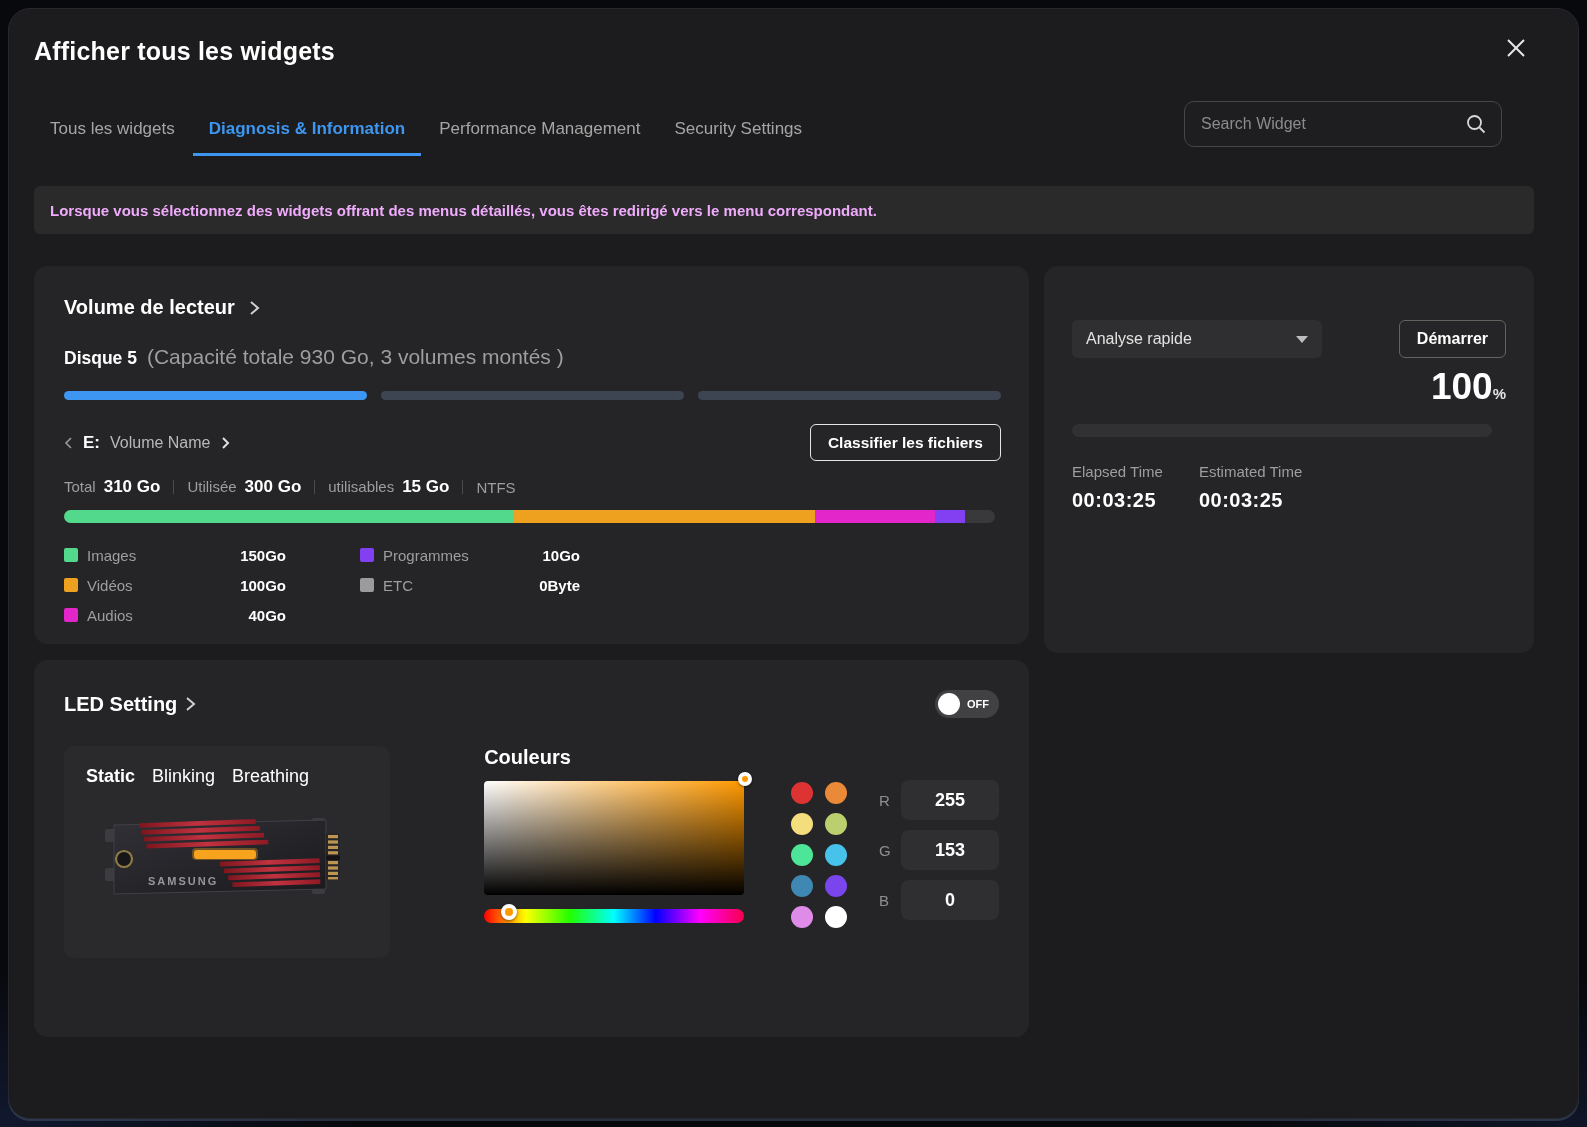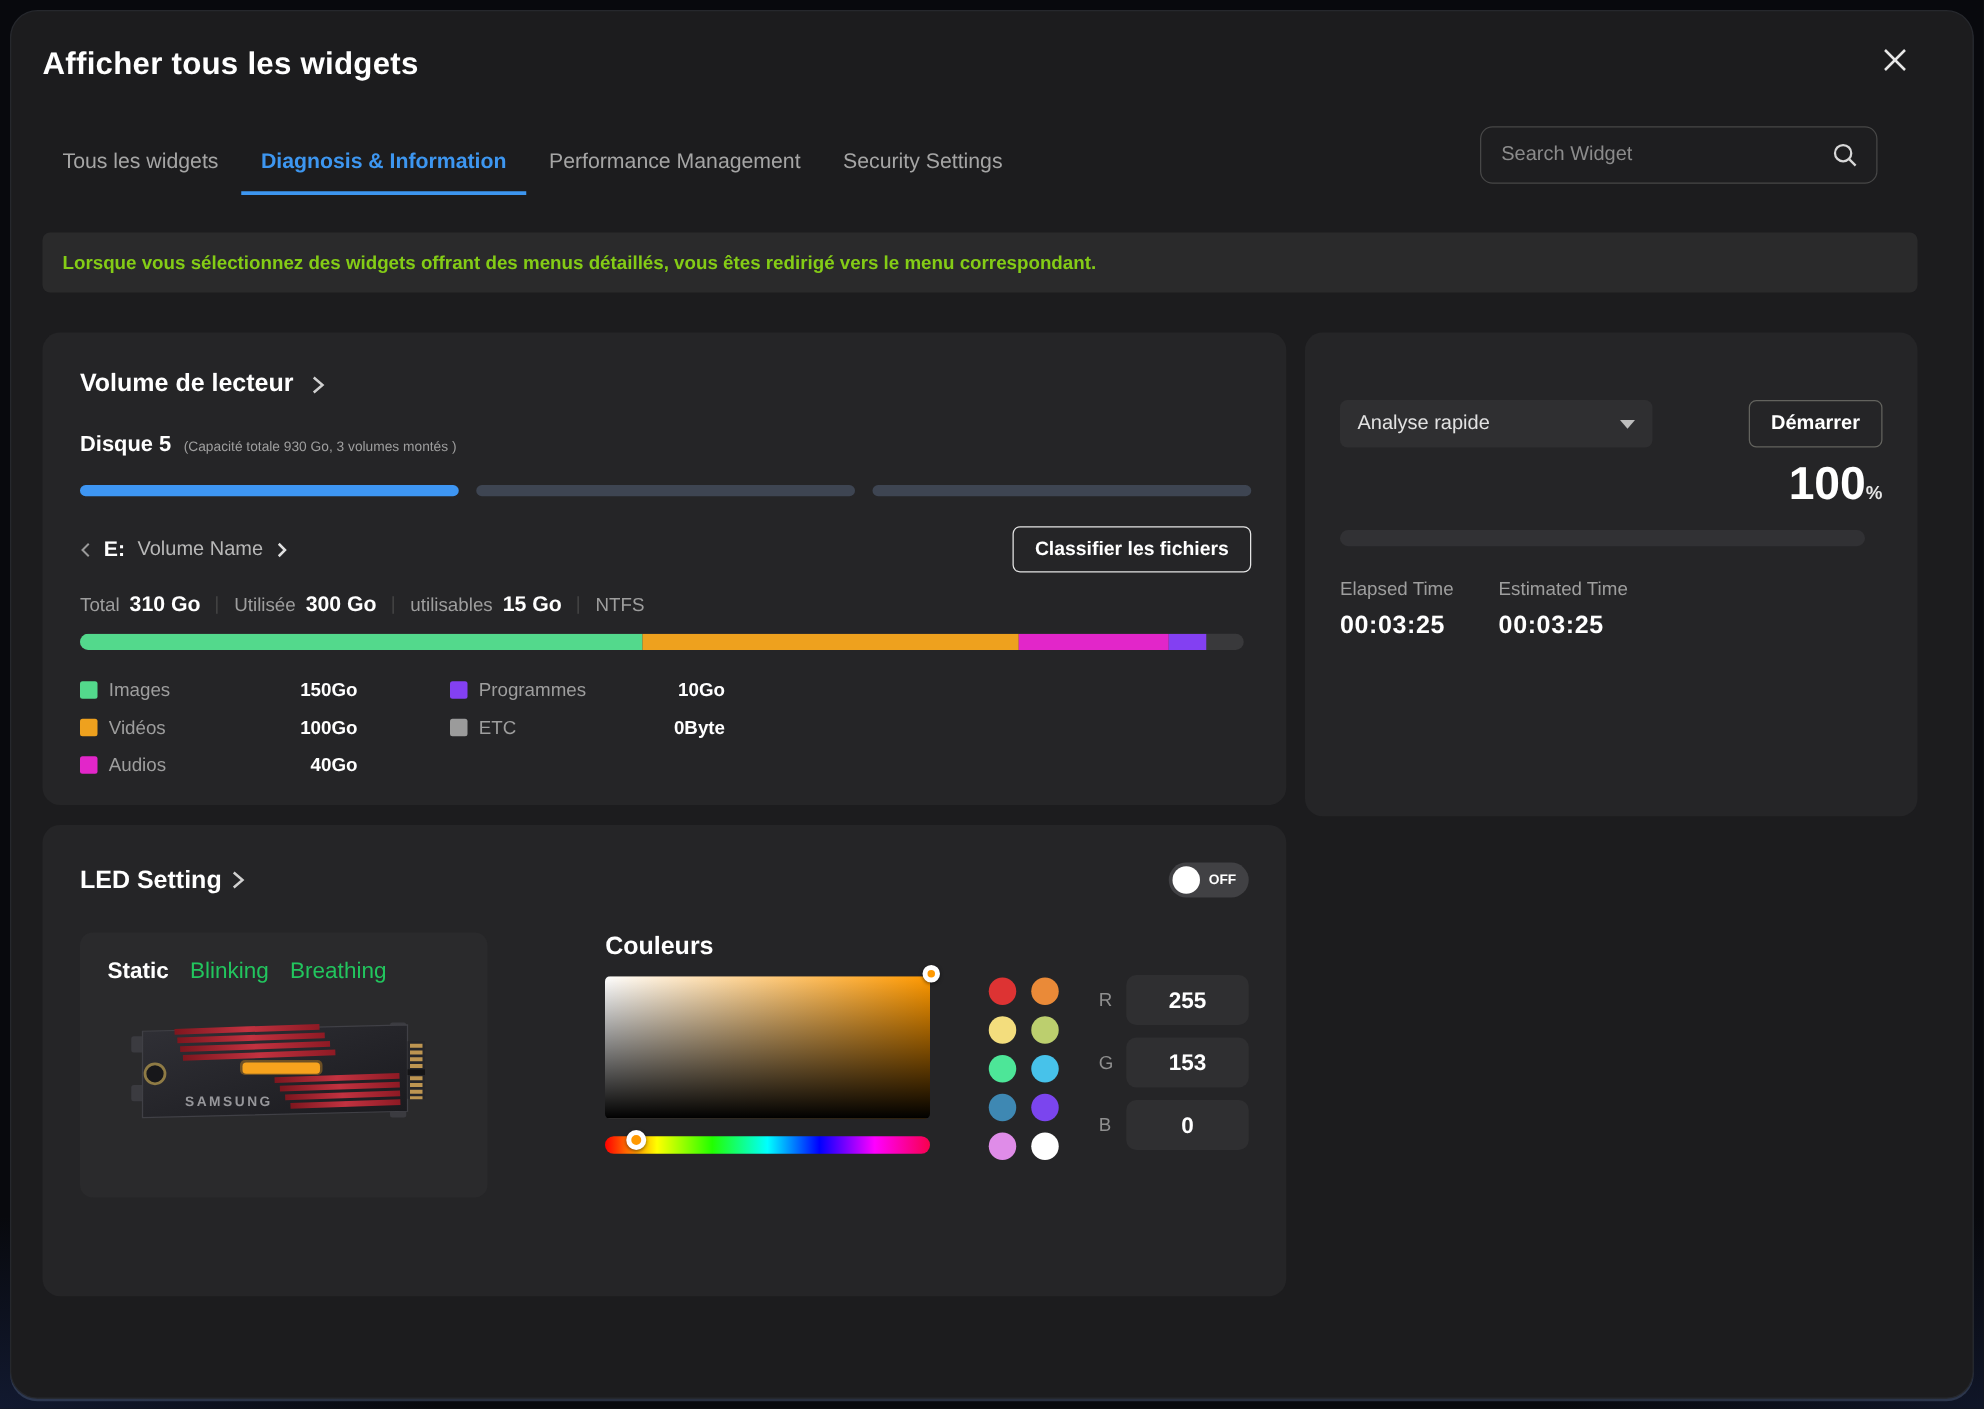--- a/index.html
+++ b/index.html
@@ -32,36 +32,36 @@
   }
   .search-box input {
     flex:1; background:transparent; border:none; outline:none;
     color:#ddd; font-size:16px; font-family:"Liberation Sans", sans-serif;
   }
   .search-box input::placeholder { color:#8b8b8b; }
 
   .banner {
     position:absolute; left:25px; top:177px; width:1500px; height:48px;
     background:#2a2a2b; border-radius:6px; display:flex; align-items:center; padding:0 16px;
-    font-size:15px; font-weight:bold; color:#84cc16;
+    font-size:15px; font-weight:bold; color:#f0abfc;
   }
 
   .card { position:absolute; background:#252527; border-radius:14px; }
   .card-volume { left:25px; top:257px; width:995px; height:378px; padding:30px 28px 26px 30px; }
   .card-diag   { left:1035px; top:257px; width:490px; height:387px; padding:30px 28px; }
   .card-led    { left:25px; top:651px; width:995px; height:377px; padding:30px 30px 26px 30px; }
 
   .card-header { display:flex; align-items:center; gap:14px; }
   .card-title { font-size:20px; font-weight:bold; }
   .chev { display:inline-block; }
 
   
   .disk-row { margin-top:26px; display:flex; align-items:baseline; gap:10px; }
   .disk-name { font-size:17.5px; font-weight:bold; }
-  .disk-info { font-size:11px; color:#9e9e9e; }
+  .disk-info { font-size:21px; color:#9e9e9e; }
   .vol-bars { margin-top:22px; display:flex; gap:14px; }
   .vol-bar { flex:1; height:9px; border-radius:5px; cursor:pointer; }
   .vol-nav-row { margin-top:24px; display:flex; align-items:center; }
   .vol-nav { display:flex; align-items:center; gap:10px; }
   .drive-letter { font-size:17px; font-weight:bold; }
   .vol-name { font-size:16px; color:#b8b8b8; }
   .classify-btn {
     margin-left:auto; height:37px; padding:0 17px; border:1px solid #e5e5e5; border-radius:6px;
     background:transparent; color:#fff; font-size:15.5px; font-weight:bold; cursor:pointer;
     font-family:"Liberation Sans", sans-serif;
@@ -103,21 +103,21 @@
   .time-value { margin-top:9px; font-size:20px; font-weight:bold; letter-spacing:.5px; }
 
   
   .led-header { display:flex; align-items:center; gap:8px; }
   .toggle { margin-left:auto; width:64px; height:28px; background:#414144; border-radius:14px; position:relative; cursor:pointer; }
   .toggle-knob { position:absolute; left:3px; top:3px; width:22px; height:22px; border-radius:50%; background:#fff; }
   .toggle-label { position:absolute; right:10px; top:8px; font-size:11px; font-weight:bold; color:#fff; }
   .led-content { margin-top:28px; display:flex; align-items:flex-start; }
   .mode-panel { width:348px; height:212px; background:#2a2a2c; border-radius:10px; padding:20px 22px; }
   .mode-tabs { display:flex; gap:17px; }
-  .mode-tab { font-size:18px; color:#22c55e; cursor:pointer; }
+  .mode-tab { font-size:18px; color:#ffffff; cursor:pointer; }
   .mode-tab.active { color:#fff; font-weight:bold; }
   .ssd-svg { display:block; margin:18px auto 0; }
 
   .color-col { margin-left:94px; width:294px; }
   .colors-title { font-size:20px; font-weight:bold; }
   .sv-box {
     margin-top:12px; width:260px; height:114px; border-radius:4px; position:relative; cursor:crosshair;
     background:linear-gradient(to bottom, rgba(0,0,0,0), #000),
                linear-gradient(to right, #fff, var(--sel, #ff9900));
   }

